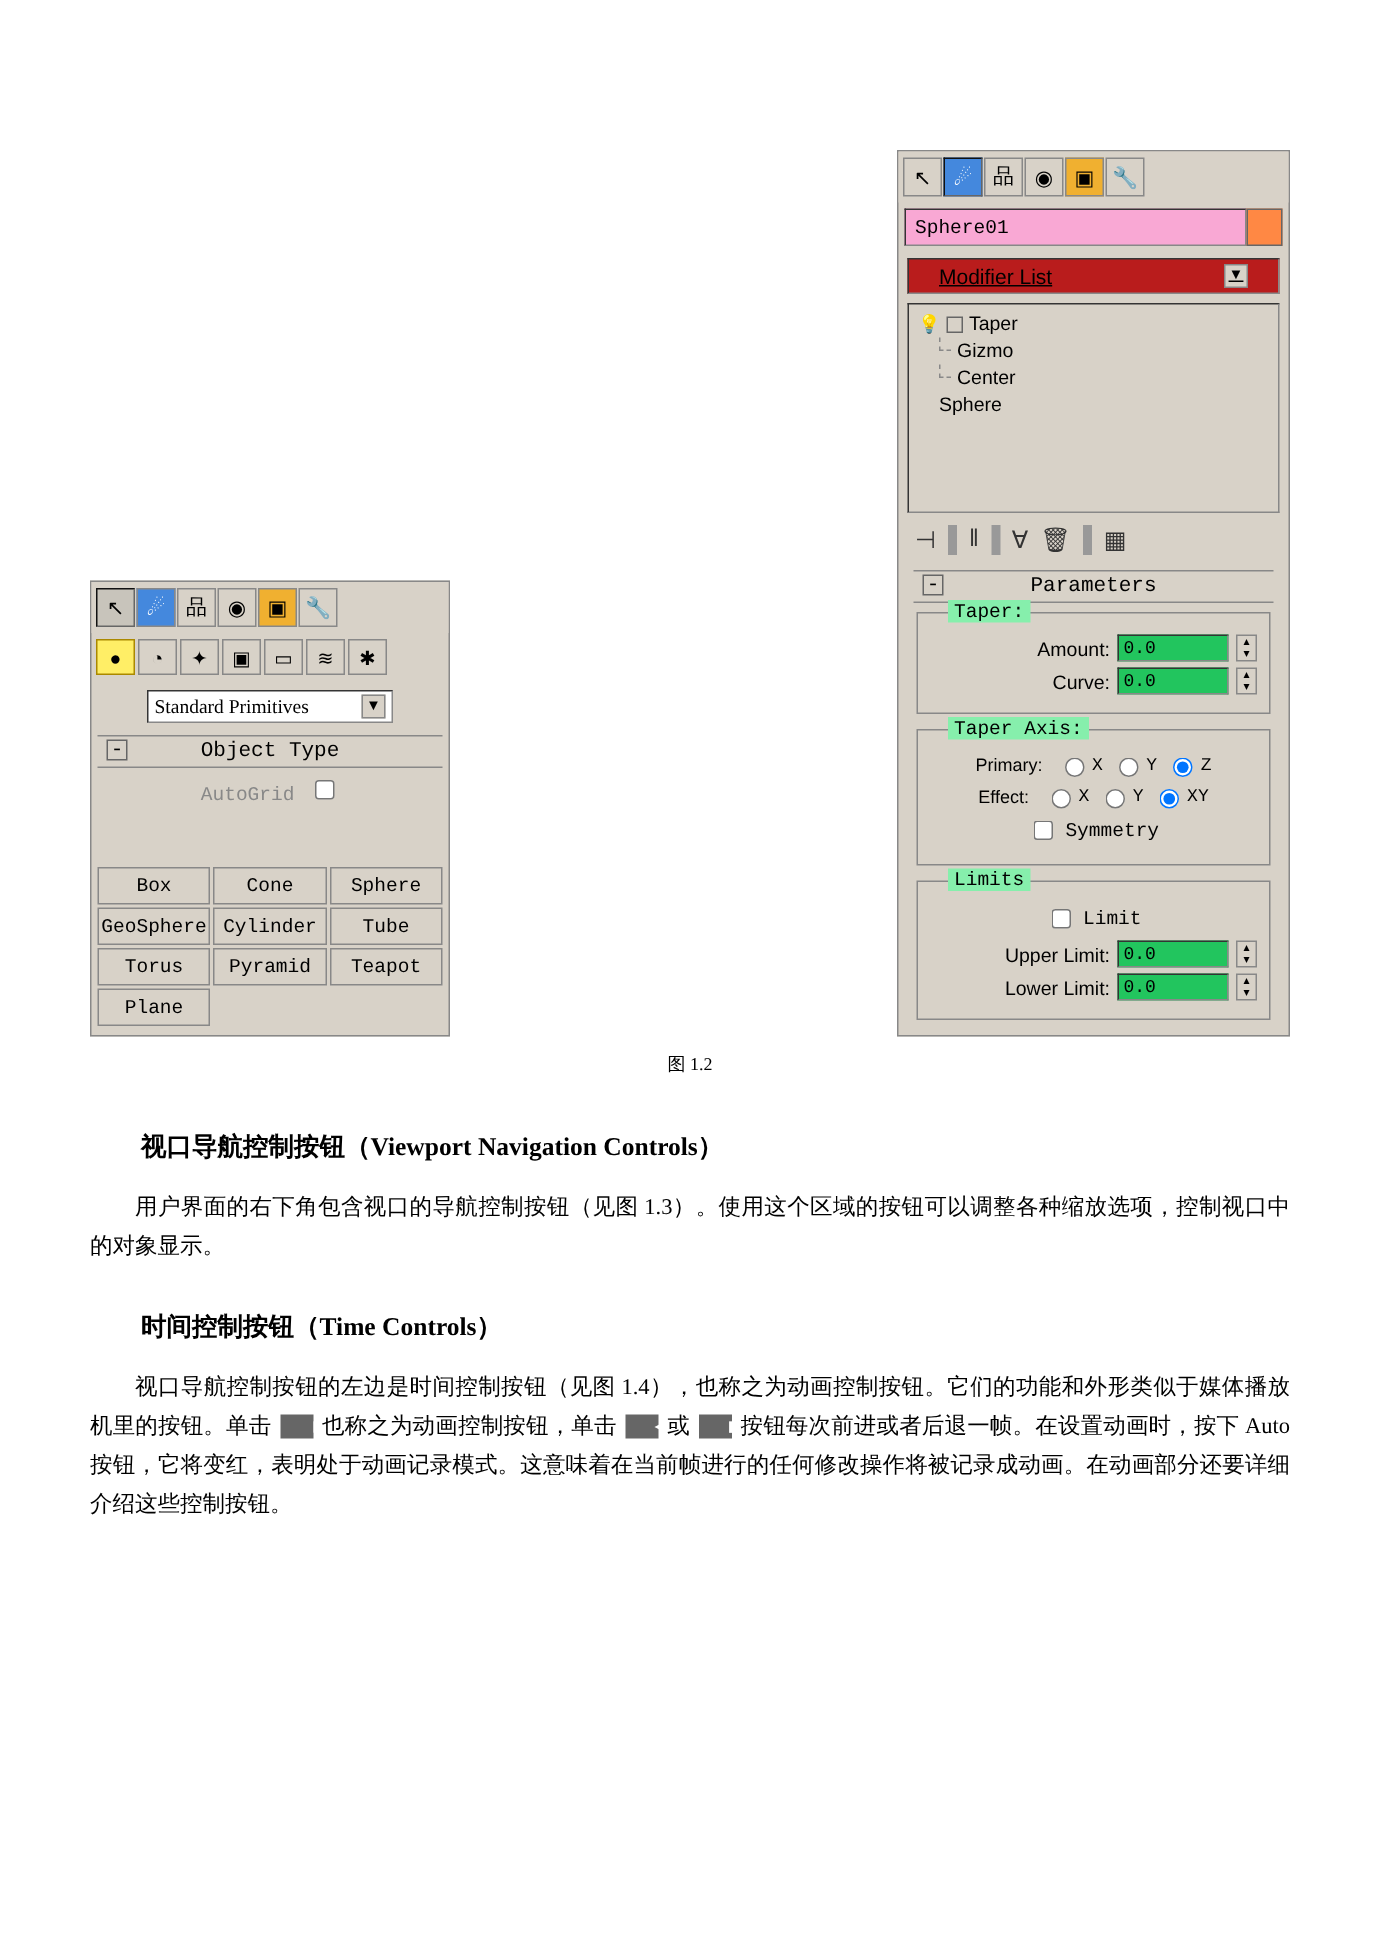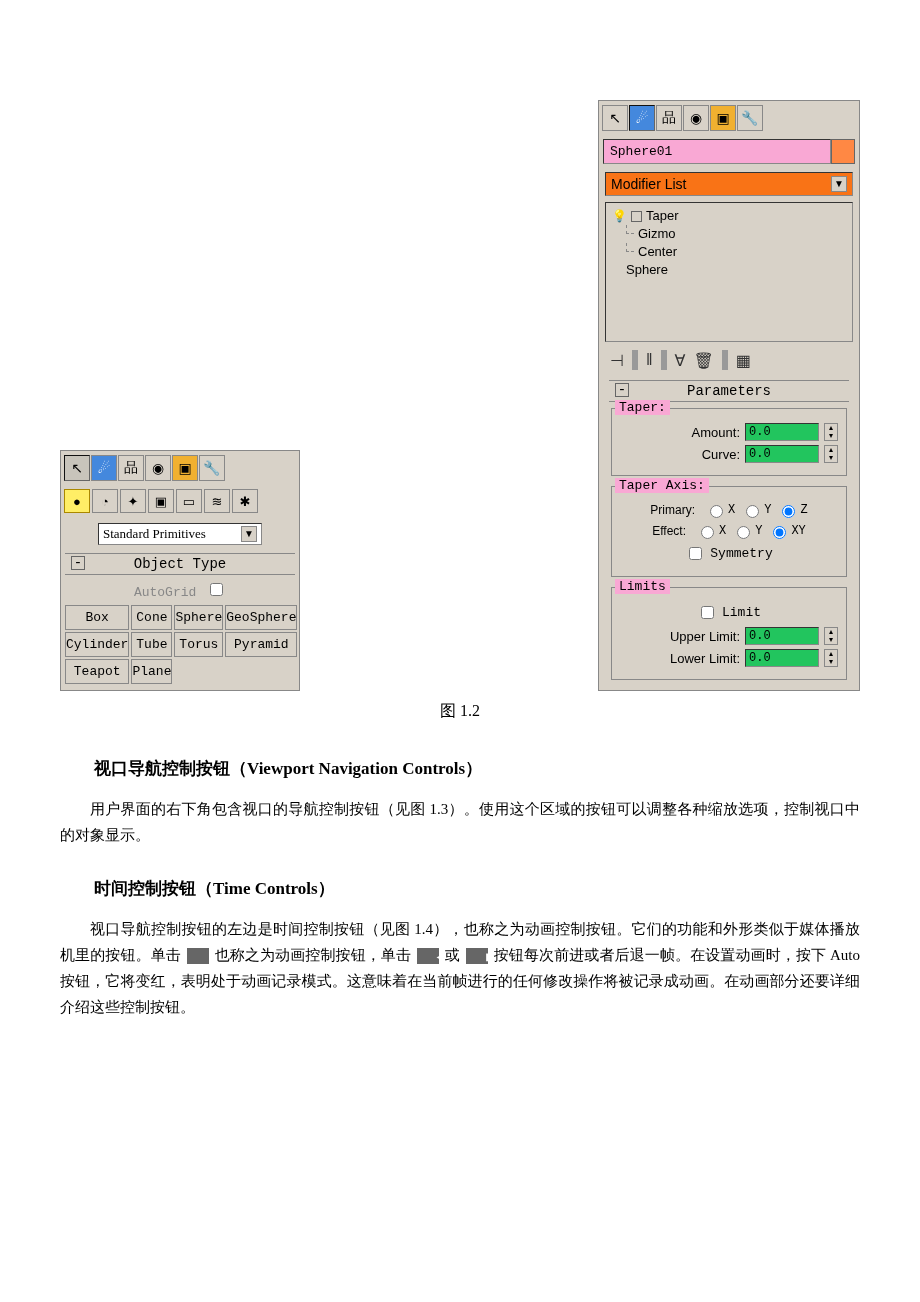--- a/index.html
+++ b/index.html
@@ -106,23 +106,24 @@
   }
   .autogrid {
     text-align: center;
     padding: 3px 0;
     color: #888;
     font-family: "Courier New", monospace;
   }
   .autogrid input { margin-left: 6px; }
   .prim-grid {
     display: grid;
-    grid-template-columns: 1fr 1fr 1fr 1fr;
+    grid-template-columns: 1fr 1fr 1fr;
     gap: 2px;
     padding: 2px 4px 6px 4px;
+    margin-top: 36px;
   }
   .prim-btn {
     border: 1px solid #888;
     background: #d8d2c8;
     padding: 4px 0;
     text-align: center;
     font-family: "Courier New", monospace;
     font-size: 13px;
     cursor: pointer;
   }
@@ -140,28 +141,29 @@
   }
   .color-swatch {
     width: 24px;
     background: #ff8844;
     border: 1px solid #666;
   }
   .modlist-row {
     padding: 4px 6px 6px 6px;
   }
   .modlist {
-    background: #f97316;
+    background: #b91c1c;
     border: 1px inset #888;
-    padding: 3px 5px;
+    padding: 3px 20px;
     display: flex;
     justify-content: space-between;
     font-size: 14px;
     cursor: pointer;
     align-items: center;
+    text-decoration: underline;
   }
   .stack {
     margin: 0 6px;
     background: #d8d2c8;
     border: 1px inset #888;
     height: 140px;
     padding: 4px 6px;
     font-family: Arial, sans-serif;
     font-size: 13px;
     line-height: 18px;
@@ -190,22 +192,22 @@
   .group {
     border: 1px solid #888;
     margin: 6px 6px 10px 6px;
     padding: 10px 8px 8px 8px;
     position: relative;
     font-family: "Courier New", monospace;
     font-size: 13px;
   }
   .group-title {
     position: absolute;
-    top: -9px; left: 3px;
-    background: #f9a8d4;
+    top: -9px; left: 20px;
+    background: #86efac;
     padding: 0 4px;
   }
   .param-row {
     display: flex;
     justify-content: flex-end;
     align-items: center;
     gap: 5px;
     margin: 4px 0;
     font-family: Arial, sans-serif;
     font-size: 13px;
@@ -246,21 +248,21 @@
   .check-row {
     display: flex;
     justify-content: center;
     align-items: center;
     gap: 5px;
     margin: 5px 0;
     font-family: "Courier New", monospace;
   }
   .caption {
     text-align: center;
-    font-size: 16px;
+    font-size: 12px;
     margin: 10px 0 35px 0;
   }
   h2.section {
     font-family: "SimSun", "宋体", serif;
     font-size: 17px;
     font-weight: bold;
     margin: 28px 0 16px 0;
     text-indent: 2em;
   }
   p.body {

